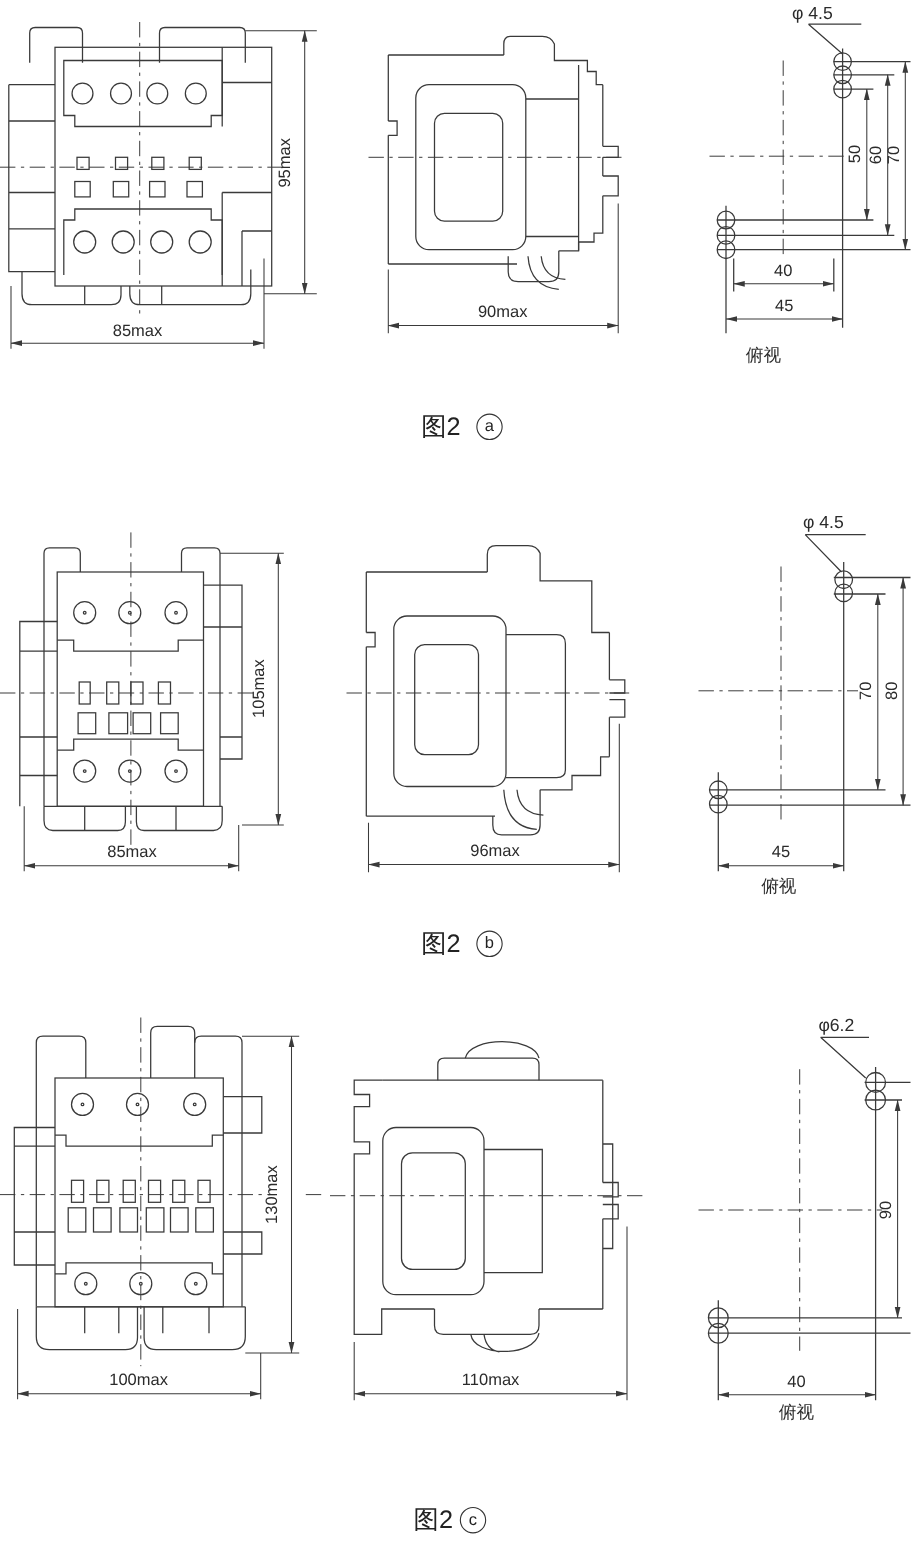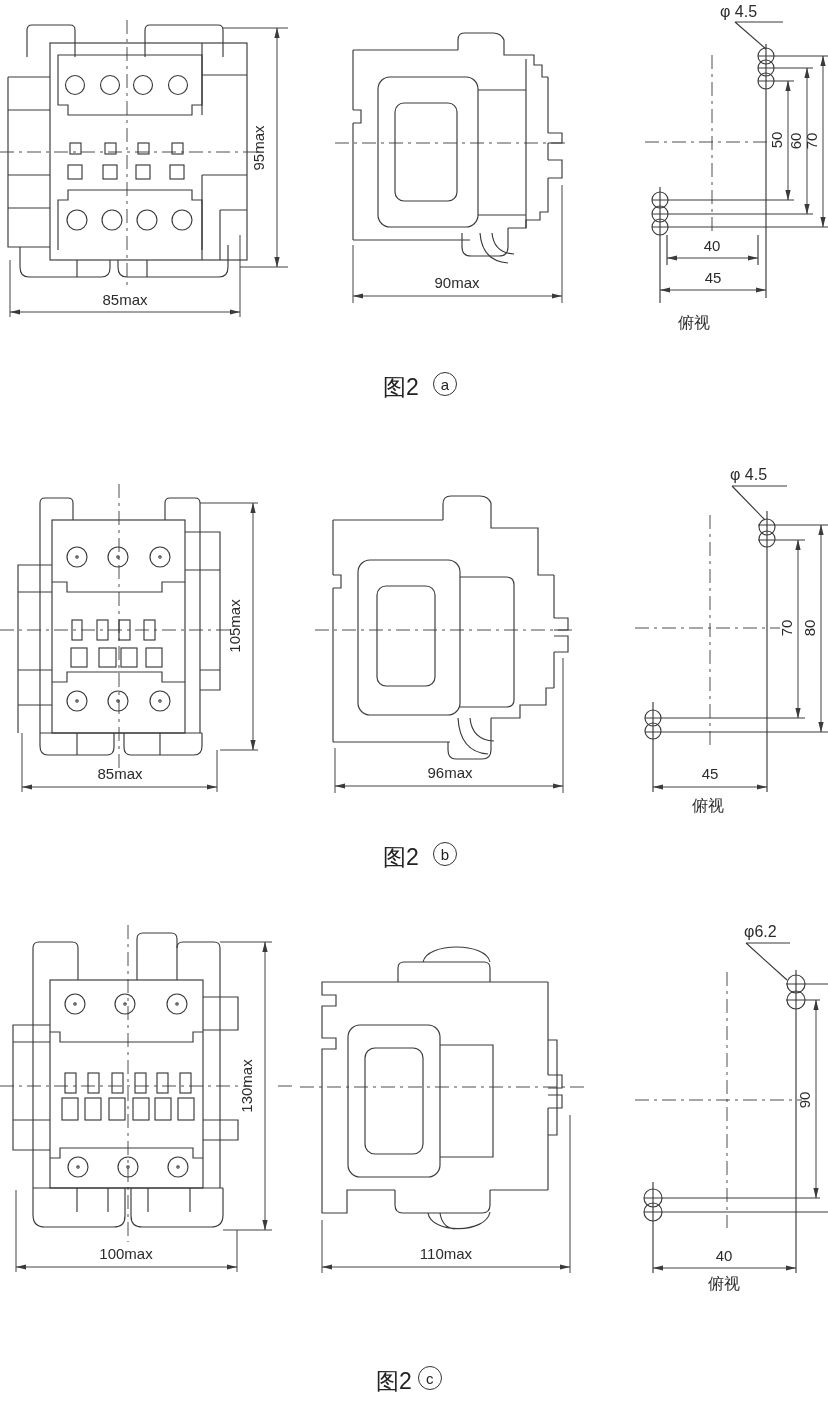--- a/index.html
+++ b/index.html
@@ -5,21 +5,21 @@
   html,body{margin:0;padding:0;background:#ffffff;}
   .canvas{position:relative;width:828px;height:1416px;background:#ffffff;overflow:hidden;
           font-family:"Liberation Sans", sans-serif;}
   svg.panel{position:absolute;overflow:visible;}
   .s{fill:none;stroke:#3a3a3a;stroke-width:1.15;stroke-linecap:butt;stroke-linejoin:miter;}
   .cl{fill:none;stroke:#3a3a3a;stroke-width:0.9;stroke-dasharray:14 5 3 5;}
   .dim{fill:none;stroke:#3a3a3a;stroke-width:0.95;}
   .arr{marker-start:url(#ar);marker-end:url(#ar);}
   text.t{font-family:"Liberation Sans", sans-serif;font-size:15px;fill:#2b2b2b;}
   text.lbl{font-family:"Liberation Sans", sans-serif;font-size:16px;fill:#2b2b2b;}
-  .caption{position:absolute;display:flex;gap:14px;
+  .caption{position:absolute;display:flex;align-items:center;gap:14px;
            font-size:23px;color:#222;}
   .cap-circle{width:24px;height:24px;border:1.6px solid #333;border-radius:50%;
               display:flex;align-items:center;justify-content:center;
               font-size:15px;color:#222;box-sizing:border-box;}
 </style>
 </head>
 <body>
 
 <div class="canvas">
 

